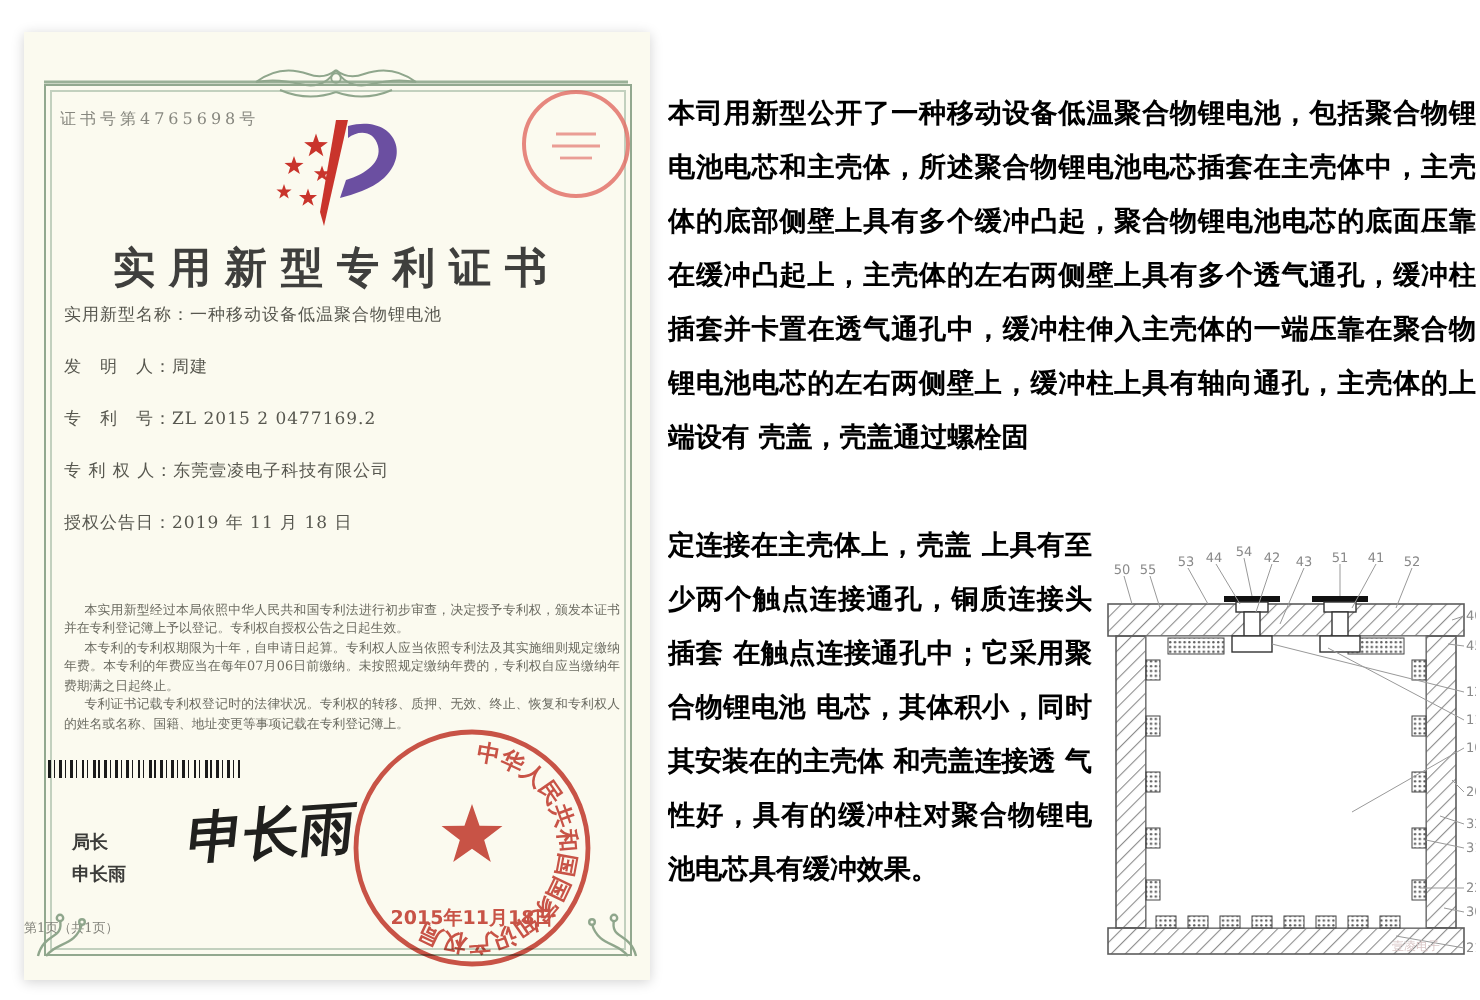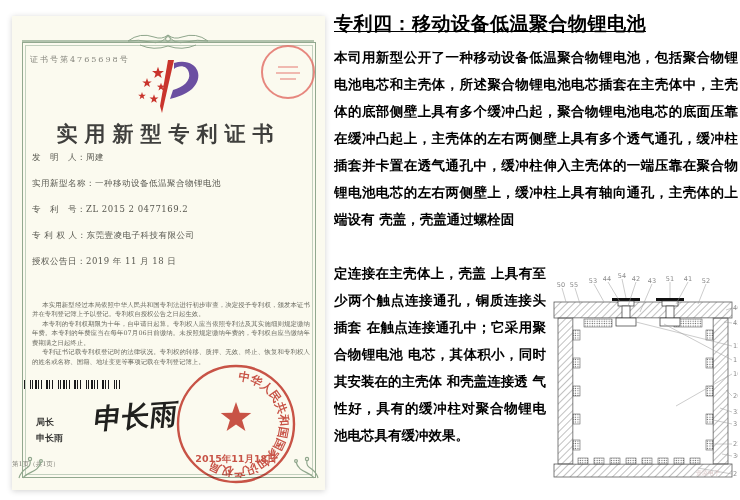--- a/index.html
+++ b/index.html
@@ -87,24 +87,24 @@
         <use href="#star" transform="translate(31,31) scale(0.85)"></use>
         <use href="#star" transform="translate(12,40) scale(0.8)"></use>
         <use href="#star" transform="translate(24,43) scale(0.95)"></use>
       </g>
     </svg>
 
     <div class="cert-title">实用新型专利证书</div>
 
     <div class="cert-fields">
       <div class="cert-field">
+        <span>实用新型名称：</span><span>一种移动设备低温聚合物锂电池</span>
+      </div>
+      <div class="cert-field">
         <span>发　明　人：</span><span>周建</span>
-      </div>
-      <div class="cert-field">
-        <span>实用新型名称：</span><span>一种移动设备低温聚合物锂电池</span>
       </div>
       <div class="cert-field">
         <span>专　利　号：</span><span>ZL 2015 2 0477169.2</span>
       </div>
       <div class="cert-field">
         <span>专 利 权 人：</span><span>东莞壹凌电子科技有限公司</span>
       </div>
       <div class="cert-field">
         <span>授权公告日：</span><span>2019 年 11 月 18 日</span>
       </div>
@@ -157,21 +157,20 @@
     </svg>
     <svg class="flourish fl-right" viewBox="0 0 28 28">
       <g fill="none" stroke="#8fa68c" stroke-width="1.2">
         <path d="M2,26 C5,14 15,18 13,8 M6,26 C11,19 21,21 24,10"></path>
         <circle cx="13" cy="7" r="1.6"></circle>
           <circle cx="24" cy="9" r="1.4"></circle>
       </g>
     </svg>
   </div>
 
-  <div class="article-title">专利四：移动设备低温聚合物锂电池</div>
   <div class="article-body1">本司用新型公开了一种移动设备低温聚合物锂电池，包括聚合物锂电池电芯和主壳体，所述聚合物锂电池电芯插套在主壳体中，主壳体的底部侧壁上具有多个缓冲凸起，聚合物锂电池电芯的底面压靠在缓冲凸起上，主壳体的左右两侧壁上具有多个透气通孔，缓冲柱插套并卡置在透气通孔中，缓冲柱伸入主壳体的一端压靠在聚合物锂电池电芯的左右两侧壁上，缓冲柱上具有轴向通孔，主壳体的上端设有 壳盖，壳盖通过螺栓固</div>
   <div class="article-body2">定连接在主壳体上，壳盖 上具有至少两个触点连接通孔，铜质连接头插套 在触点连接通孔中；它采用聚合物锂电池 电芯，其体积小，同时其安装在的主壳体 和壳盖连接透 气性好，具有的缓冲柱对聚合物锂电池电芯具有缓冲效果。</div>
 
   <svg class="patent-figure" viewBox="0 0 190 212">
     <defs>
       <pattern id="hatch" width="5" height="5" patternUnits="userSpaceOnUse" patternTransform="rotate(45)">
         <line x1="0" y1="0" x2="0" y2="5" stroke="#8d8d8d" stroke-width="1.1"></line>
       </pattern>
       <pattern id="dots" width="2.4" height="2.4" patternUnits="userSpaceOnUse">
         <circle cx="1.1" cy="1.1" r="0.6" fill="#555"></circle>

